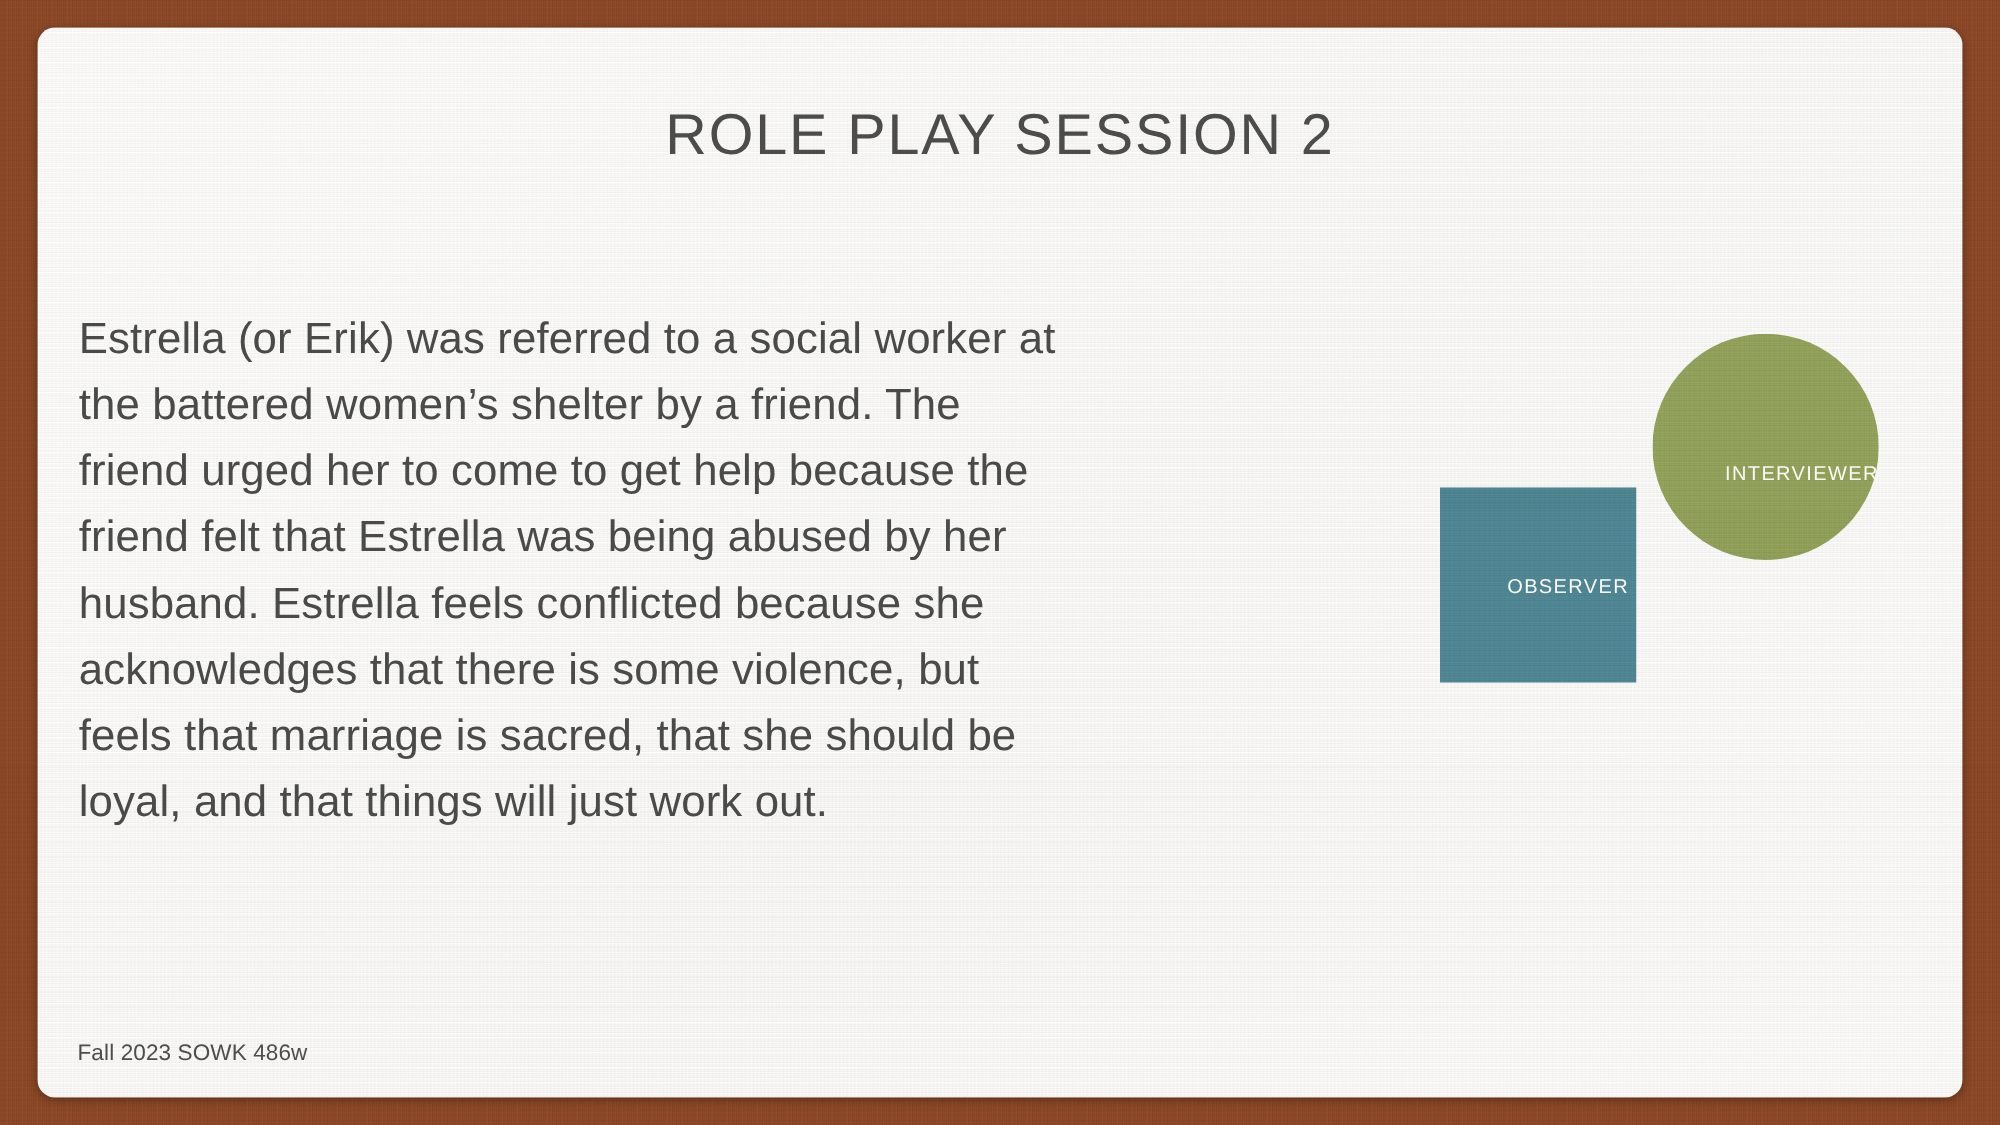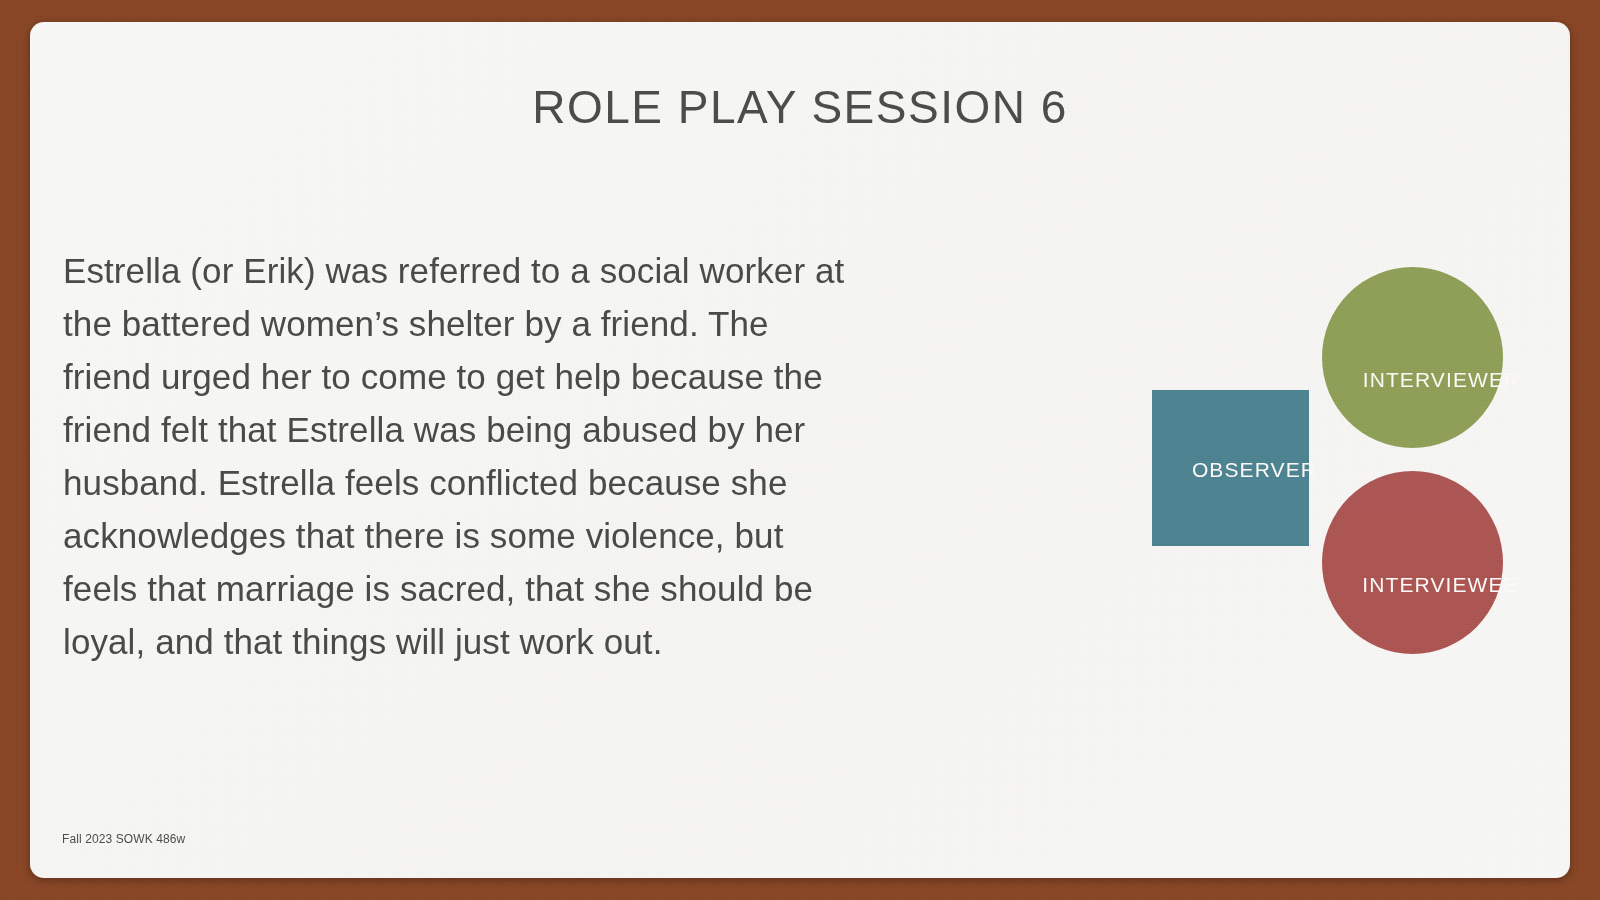--- a/index.html
+++ b/index.html
@@ -81,21 +81,21 @@
   .shapes {
     position: absolute;
     left: 1090px;
     top: 225px;
     width: 420px;
     height: 420px;
   }
 
   .shape-label {
     color: #fbf9f6;
-    font-size: 21px;
+    font-size: 16px;
     letter-spacing: 1.1px;
     font-weight: 400;
     white-space: nowrap;
   }
 
   .observer-square {
     position: absolute;
     left: 32px;
     top: 143px;
     width: 157px;
@@ -175,52 +175,49 @@
   .footer {
     position: absolute;
     left: 0;
     bottom: 22px;
     width: 1540px;
     height: 24px;
   }
 
   .footer span {
     position: absolute;
-    font-size: 12px;
+    font-size: 18px;
     color: #4d4d4b;
     letter-spacing: 0.1px;
     white-space: nowrap;
   }
 
   .footer-left   { left: 32px;  top: 0; }
   .footer-center { left: 0; top: 0; width: 1540px; text-align: center; }
   .footer-right  { right: 33px; top: 0; }
 </style>
 </head>
 <body>
 
 <div class="slide">
 
-  <h1 class="slide-title">ROLE PLAY SESSION 6</h1>
+  <h1 class="slide-title">ROLE PLAY SESSION 2</h1>
 
   <p class="body-text">Estrella (or Erik) was referred to a social worker at the battered women’s shelter by a friend. The friend urged her to come to get help because the friend felt that Estrella was being abused by her husband. Estrella feels conflicted because she acknowledges that there is some violence, but feels that marriage is sacred, that she should be loyal, and that things will just work out.</p>
 
   <div class="shapes">
 
     <div class="observer-square">
       <span class="shape-label">OBSERVER</span>
     </div>
 
     <div class="interviewer-circle">
       <span class="shape-label">INTERVIEWER</span>
     </div>
 
-    <div class="interviewee-circle">
-      <span class="shape-label">INTERVIEWEE</span>
-    </div>
 
   </div>
 
   <div class="footer">
     <span class="footer-left">Fall 2023 SOWK 486w</span>
   </div>
 
 </div>
 
 </body></html>

